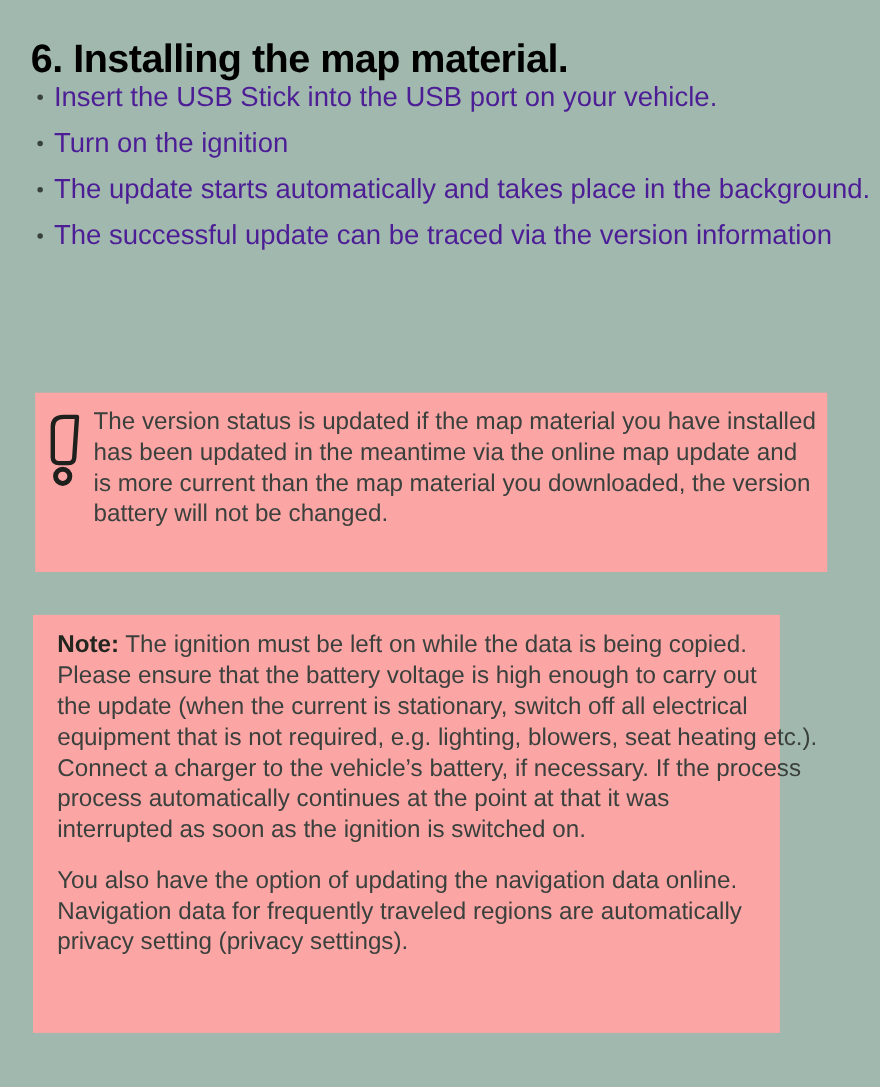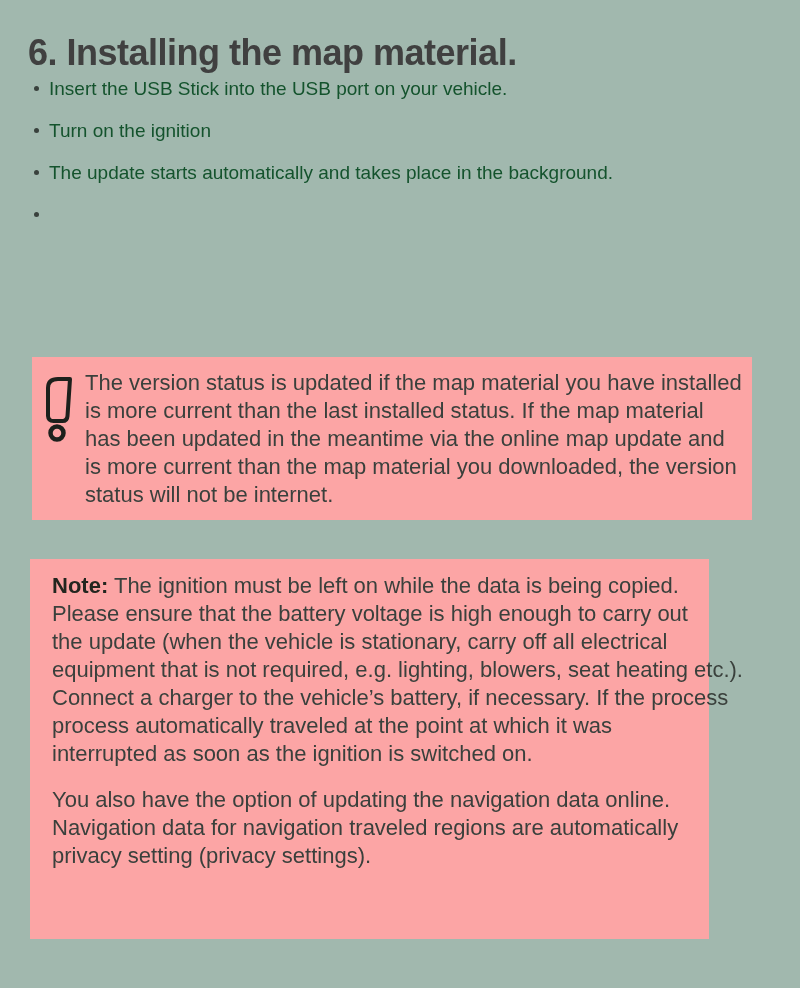--- a/index.html
+++ b/index.html
@@ -15,35 +15,35 @@
     overflow: hidden;
   }
   .page-title {
     position: absolute;
     left: 28px;
     top: 6px;
     font-size: 36px;
     line-height: 1.3;
     font-weight: 800;
     letter-spacing: -0.5px;
-    color: #404040;
+    color: #000000;
     white-space: nowrap;
   }
   .bullet-list {
     position: absolute;
     left: 33px;
     top: 76px;
     width: 730px;
   }
   .bullet-item {
     display: flex;
     align-items: flex-start;
     margin-bottom: 17px;
-    color: #14532d;
-    font-size: 19px;
+    color: #4c1d95;
+    font-size: 25px;
     line-height: 25px;
   }
   .bullet-dot {
     flex: none;
     width: 5px;
     height: 5px;
     border-radius: 50%;
     background: #39413d;
     margin: 10px 10px 0 1px;
   }
@@ -118,53 +118,53 @@
   </div>
   <div class="bullet-item">
     <span class="bullet-dot"></span>
     <div class="bullet-text">
         <div class="line">The update starts automatically and takes place in the background.</div>
       </div>
   </div>
   <div class="bullet-item">
     <span class="bullet-dot"></span>
     <div class="bullet-text">
+        <div class="line">The successful update can be traced via the version information</div>
       </div>
   </div>
 </div>
 
 <div class="panel info-panel">
   <svg class="info-icon" viewBox="0 0 30 70" xmlns="http://www.w3.org/2000/svg" fill="none">
     <path d="M4 40 L4 12 Q4 3 14 3 L26 3 L23.5 40 Q23.2 45 18.5 45 L9.5 45 Q4.3 45 4 40 Z" stroke="#1d201c" stroke-width="4" stroke-linejoin="round"></path>
     <circle cx="13" cy="57" r="6.5" stroke="#1d201c" stroke-width="4.5"></circle>
   </svg>
   <div class="info-lines">
       <div class="line">The version status is updated if the map material you have installed</div>
-      <div class="line">is more current than the last installed status. If the map material</div>
       <div class="line">has been updated in the meantime via the online map update and</div>
       <div class="line">is more current than the map material you downloaded, the version</div>
-      <div class="line">status will not be internet.</div>
+      <div class="line">battery will not be changed.</div>
     </div>
 </div>
 
 <div class="panel note-panel">
   <div class="note-body">
     <div class="note-paragraph-1">
       <div class="line">
         <span class="note-label">Note:</span>
         <span>The ignition must be left on while the data is being copied.</span>
       </div>
       <div>
           <div class="line">Please ensure that the battery voltage is high enough to carry out</div>
-          <div class="line">the update (when the vehicle is stationary, carry off all electrical</div>
+          <div class="line">the update (when the current is stationary, switch off all electrical</div>
           <div class="line">equipment that is not required, e.g. lighting, blowers, seat heating etc.).</div>
           <div class="line">Connect a charger to the vehicle’s battery, if necessary. If the process</div>
-          <div class="line">process automatically traveled at the point at which it was</div>
+          <div class="line">process automatically continues at the point at that it was</div>
           <div class="line">interrupted as soon as the ignition is switched on.</div>
         </div>
     </div>
     <div class="note-paragraph-2">
         <div class="line">You also have the option of updating the navigation data online.</div>
-        <div class="line">Navigation data for navigation traveled regions are automatically</div>
+        <div class="line">Navigation data for frequently traveled regions are automatically</div>
         <div class="line">privacy setting (privacy settings).</div>
       </div>
   </div>
 </div>
 
 </body></html>

